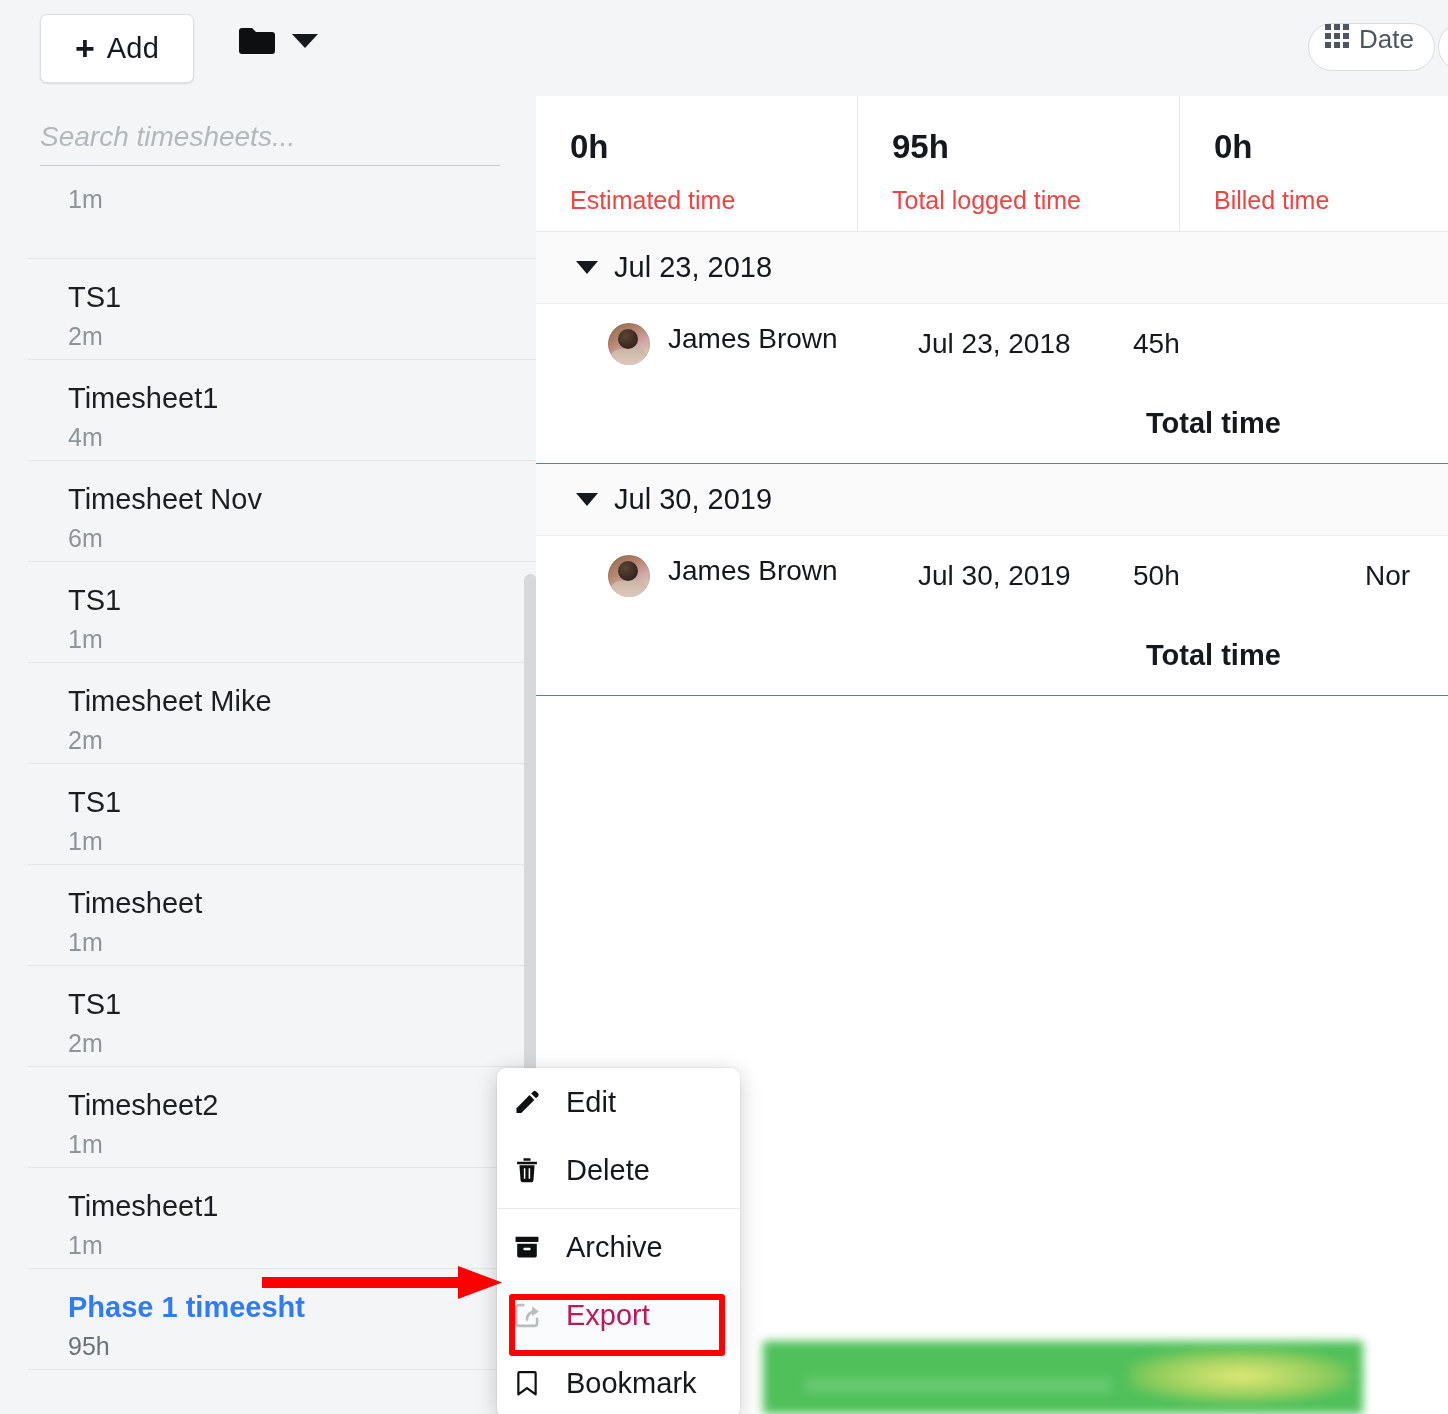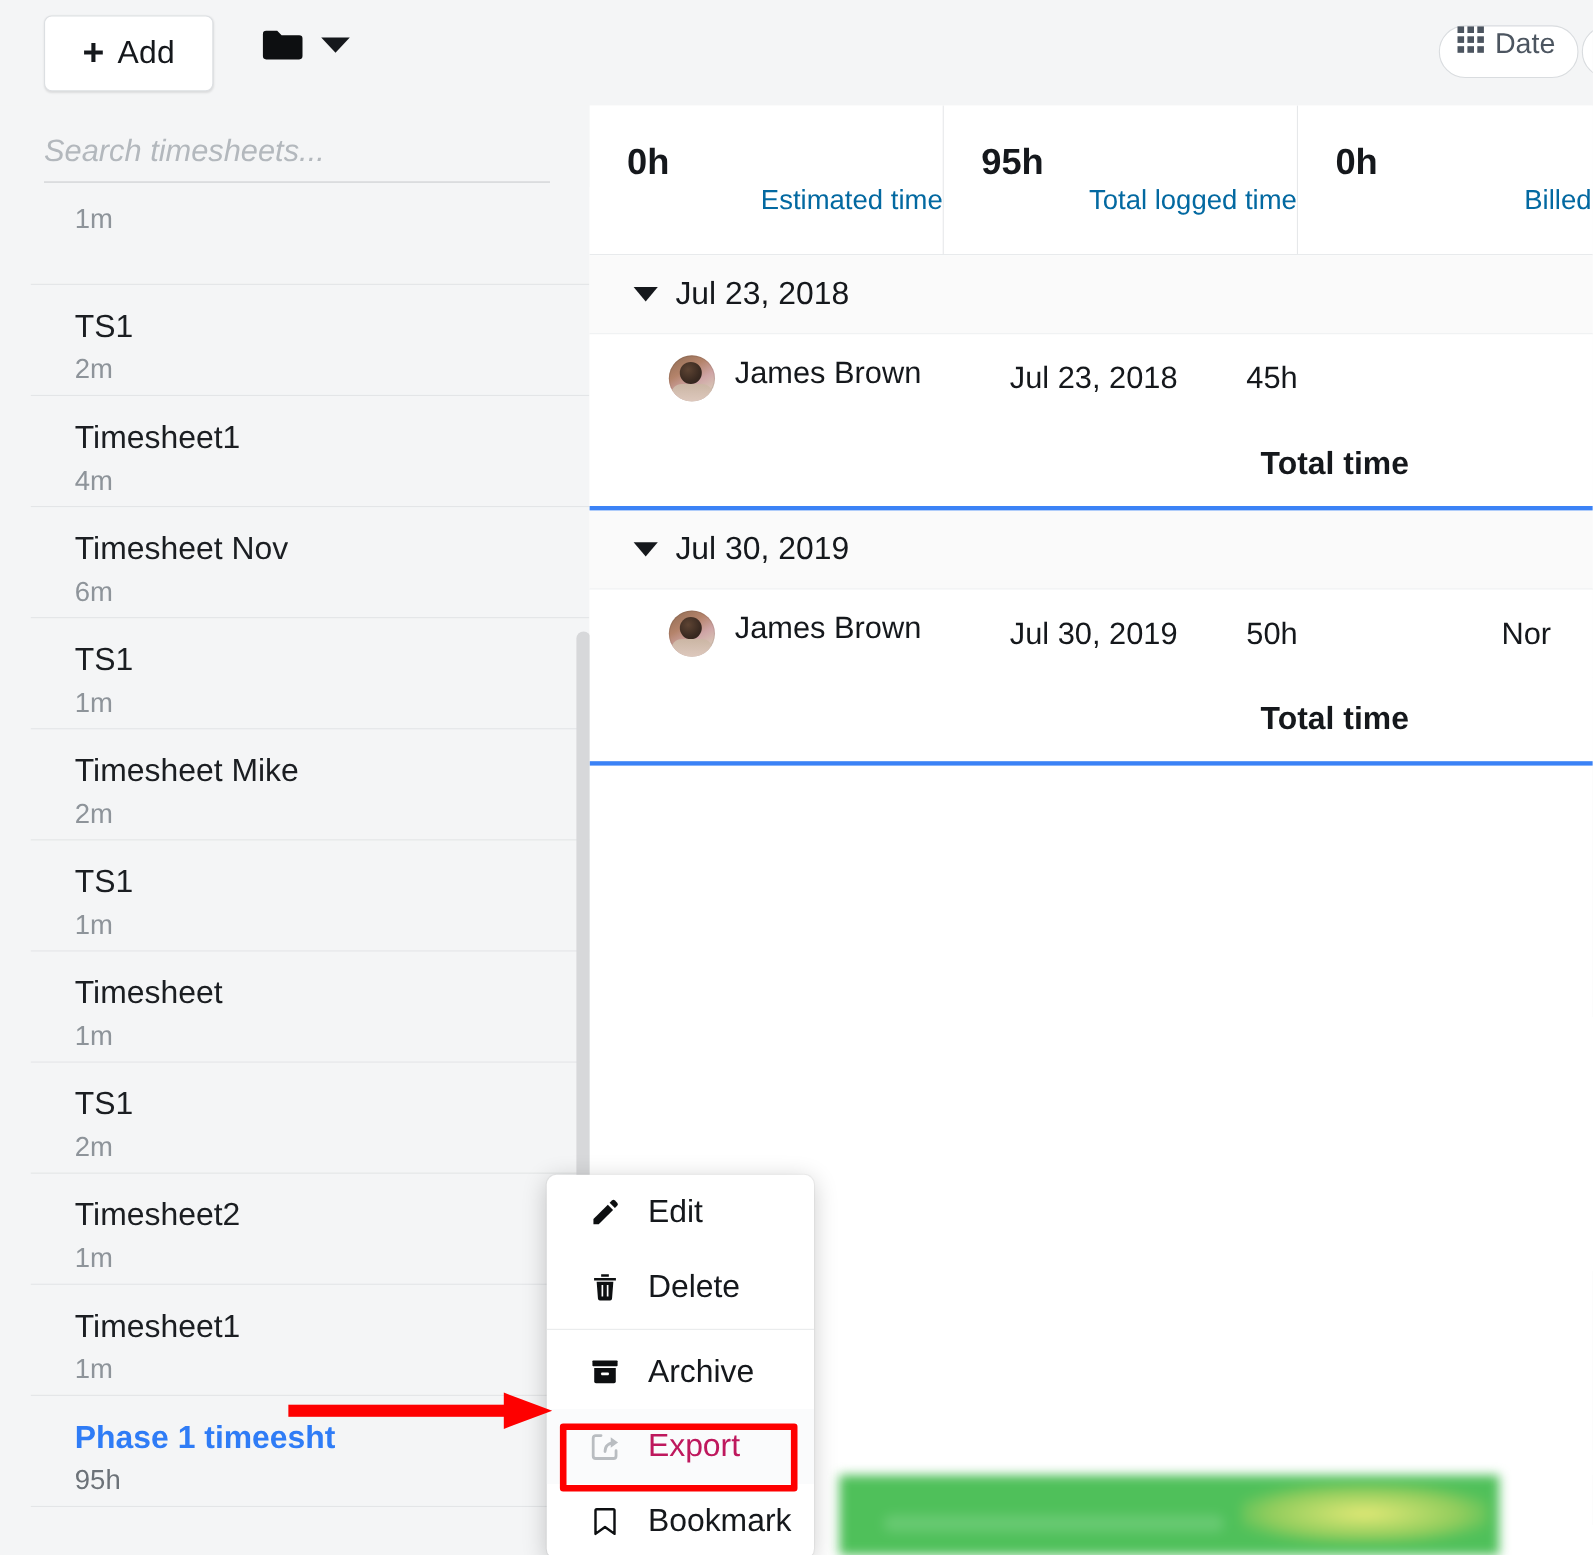--- a/index.html
+++ b/index.html
@@ -119,21 +119,21 @@
   .stats {
     display: flex; height: 136px; width: 100%;
     border-bottom: 1px solid #e6e8ea;
     background: #ffffff;
   }
   .stat {
     flex: 0 0 322px; padding: 32px 0 0 34px;
     border-right: 1px solid #e6e8ea;
   }
   .stat .stat-val { font-size: 33px; font-weight: 700; color: #15181c; }
-  .stat .stat-lbl { font-size: 25px; color: #0369a1; margin-top: 2px; text-align: right; }
+  .stat .stat-lbl { font-size: 25px; color: #ef4444; margin-top: 20px; }
 
   .group-head {
     height: 72px; display: flex; align-items: center; gap: 16px;
     padding-left: 40px;
     background: #fafafa;
     border-bottom: 1px solid #eceef0;
     cursor: pointer;
   }
   .group-head .tri {
     width: 0; height: 0;
@@ -167,39 +167,39 @@
     background: linear-gradient(180deg,#cbb6a4,#ddc8bd);
   }
   .entry-row .ename { font-size: 28px; color: #15181c; white-space: nowrap; }
   .entry-row .edate { width: 215px; font-size: 28px; color: #15181c; }
   .entry-row .ehours { width: 232px; font-size: 28px; color: #15181c; }
   .entry-row .etype { font-size: 28px; color: #15181c; white-space: nowrap; }
 
   .total-row {
     display: flex; align-items: center; height: 80px;
     padding-left: 610px; background: #ffffff;
-    border-bottom: 4px solid #3b82f6;
+    border-bottom: 1px solid #3b82f6;
     position: relative;
   }
   .total-row .tlabel {
     position: absolute; left: 610px; font-size: 29px; font-weight: 700; color: #15181c;
   }
 
   
   .ctx-menu {
     position: absolute; left: 497px; top: 1068px;
     width: 243px;
     background: #ffffff;
     border-radius: 9px;
     box-shadow: 0 4px 22px rgba(0,0,0,0.20), 0 0 0 1px rgba(0,0,0,0.04);
     overflow: hidden; z-index: 40;
   }
   .ctx-item {
     display: flex; align-items: center; height: 68px;
-    padding-left: 36px; gap: 22px; cursor: pointer;
+    padding-left: 13px; gap: 22px; cursor: pointer;
   }
   .ctx-item .ctx-label { font-size: 29px; color: #15181c; }
   .ctx-sep { height: 1px; background: #e8eaec; margin: 4px 0; }
   .ctx-item.active { background: #fafbfc; }
   .ctx-item.active .ctx-label { color: #be185d; text-align: right; }
   .ctx-ico { width: 34px; height: 34px; display: flex; align-items: center; justify-content: center; flex: none; }
 
   
   .annot-box {
     position: absolute; left: 509px; top: 1294px;

